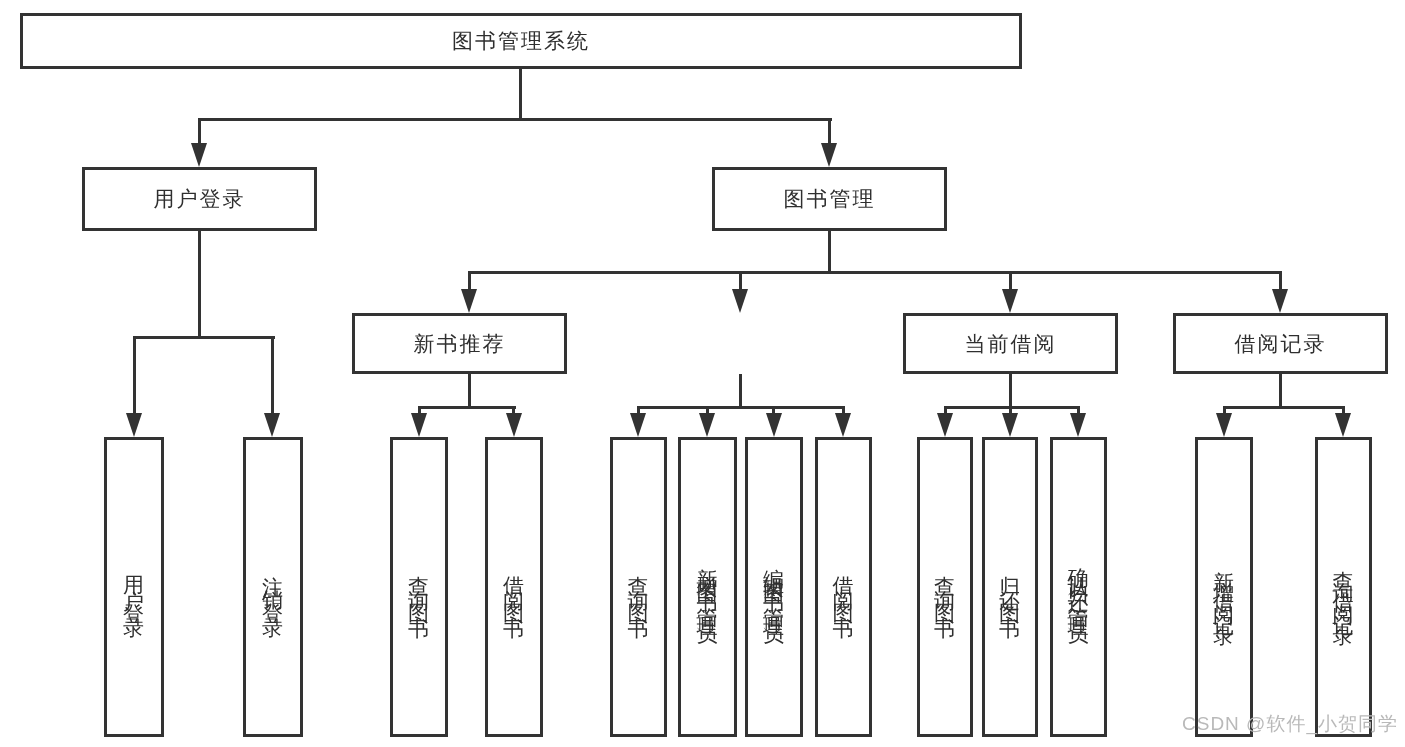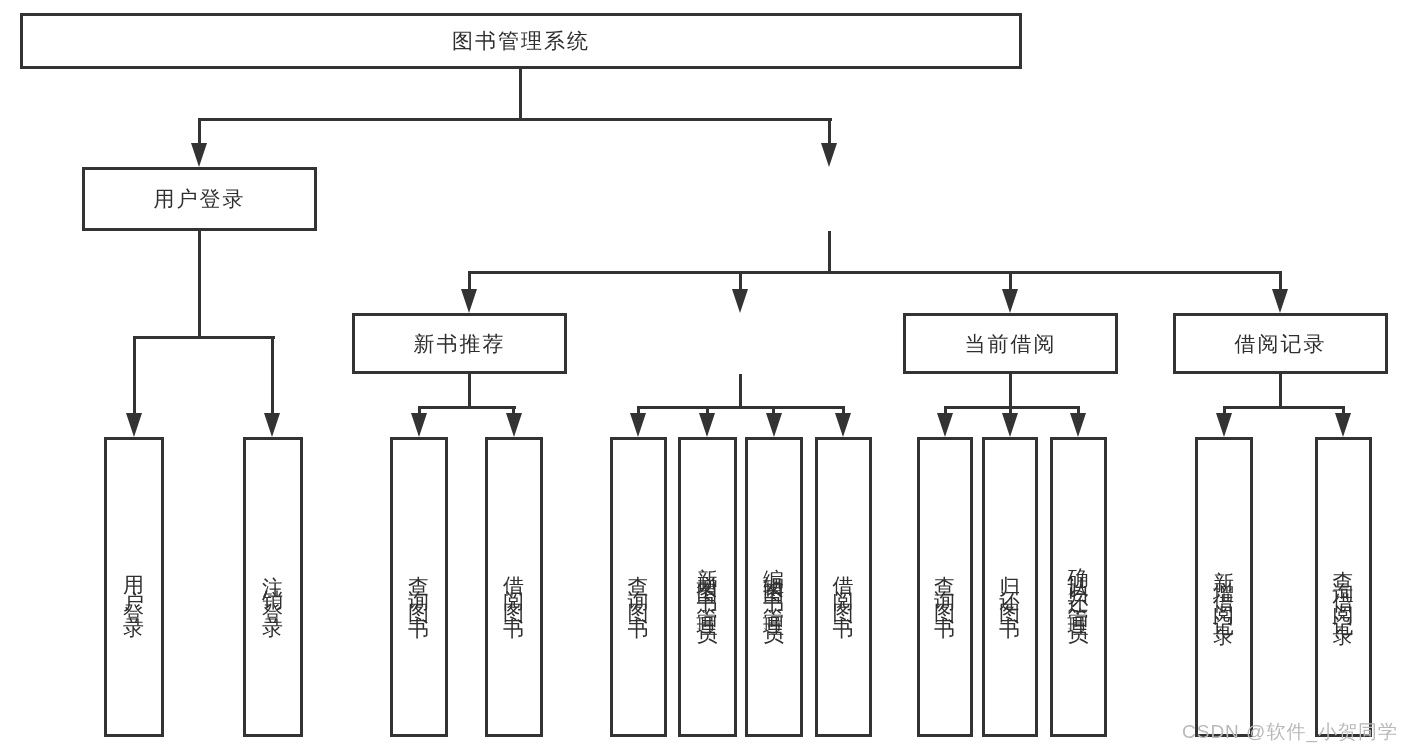--- a/index.html
+++ b/index.html
@@ -41,41 +41,44 @@
   .arr{
     position:absolute;width:0;height:0;
     border-left:8px solid transparent;
     border-right:8px solid transparent;
     border-top:24px solid var(--line);
   }
 
   .watermark{
     position:absolute;color:var(--watermark);
     font-size:19px;line-height:24px;letter-spacing:1px;
-    white-space:nowrap;z-index:10;margin-top:8px;
+    white-space:nowrap;z-index:10;
   }
 </style>
 </head>
 <body>
 
 <div id="diagram">
 
   <div class="hnode" style="left:20px;top:13px;width:1002px;height:56px">
     <span class="hlabel">图书管理系统</span>
   </div>
 
   <div class="vl" style="left:519px;top:69px;height:49px"></div>
   <div class="hl" style="left:198px;top:118px;width:634px"></div>
   <div class="vl" style="left:198px;top:118px;height:27px"></div>
   <div class="arr" style="left:191px;top:143px"></div>
   <div class="vl" style="left:828px;top:118px;height:27px"></div>
   <div class="arr" style="left:821px;top:143px"></div>
 
   <div class="hnode" style="left:82px;top:167px;width:235px;height:64px">
     <span class="hlabel">用户登录</span>
+  </div>
+  <div class="hnode" style="left:712px;top:167px;width:235px;height:64px">
+    <span class="hlabel">图书管理</span>
   </div>
 
   <div class="vl" style="left:198px;top:231px;height:107px"></div>
   <div class="hl" style="left:133px;top:336px;width:142px"></div>
   <div class="vl" style="left:133px;top:336px;height:80px"></div>
   <div class="arr" style="left:126px;top:413px"></div>
   <div class="vl" style="left:271px;top:336px;height:80px"></div>
   <div class="arr" style="left:264px;top:413px"></div>
 
   <div class="vl" style="left:828px;top:231px;height:42px"></div>

